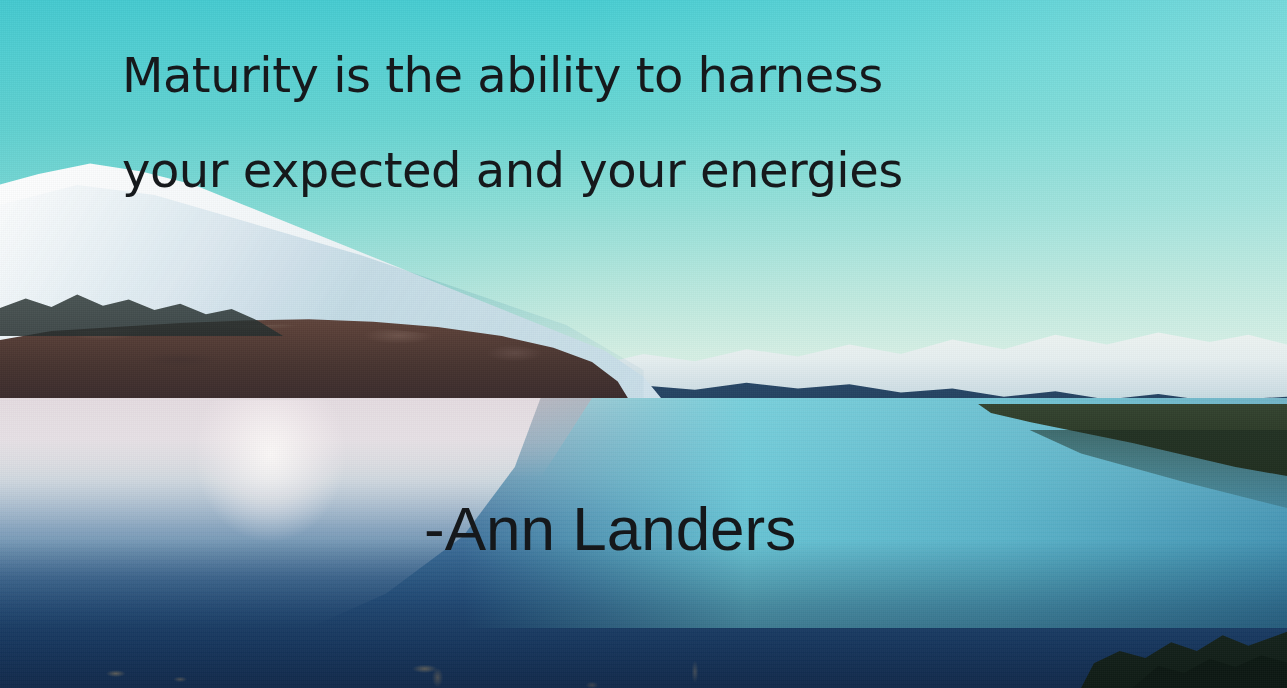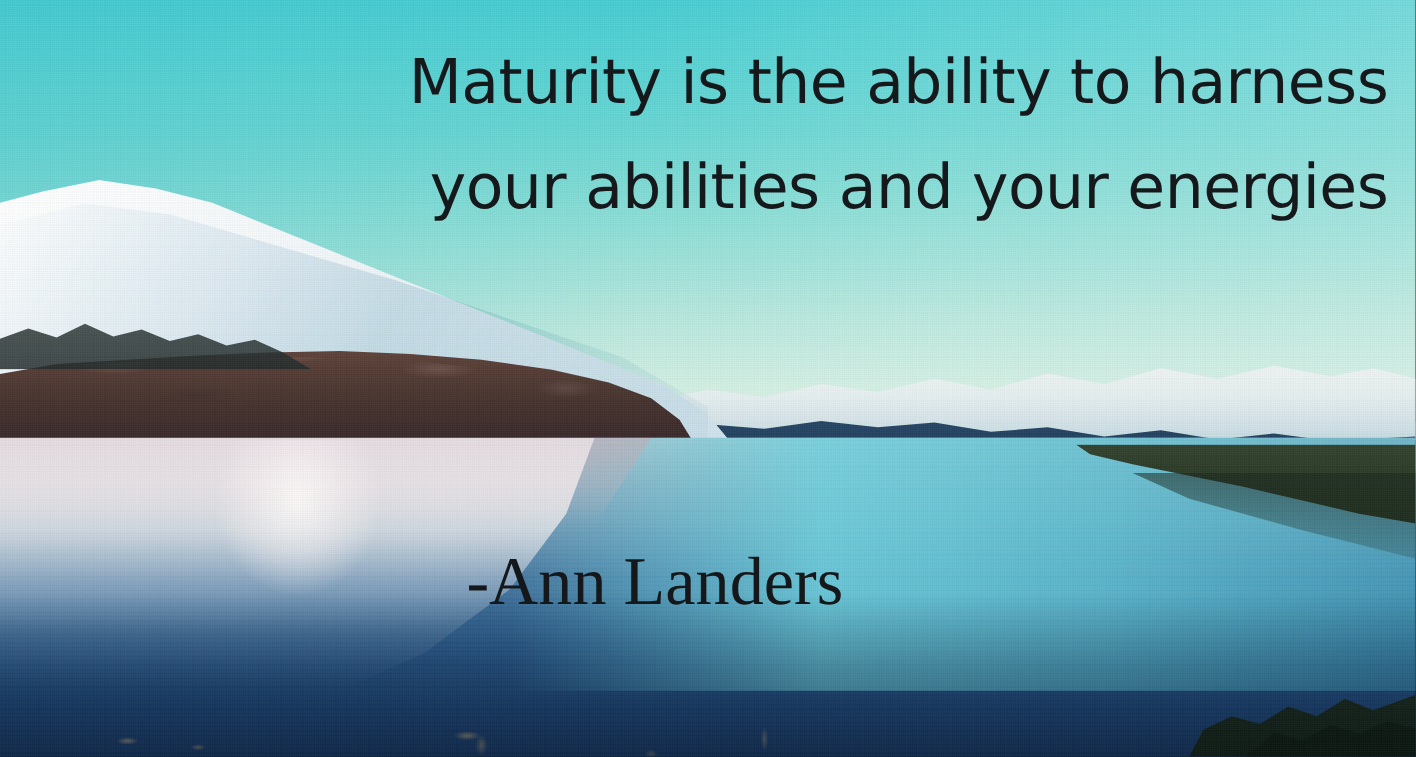--- a/index.html
+++ b/index.html
@@ -233,32 +233,31 @@
 
   
   #quote-block {
     position: absolute;
     left: 122px;
     top: 28px;
     width: 1140px;
   }
   .quote-line {
     font-family: "DejaVu Sans", sans-serif;
-    font-size: 56px;
+    font-size: 48px;
     line-height: 95px;
     color: #16191c;
     letter-spacing: -0.5px;
     white-space: nowrap;
-    text-align: right;
   }
   #attribution {
     position: absolute;
     left: 424px;
     top: 492px;
-    font-family: Liberation Serif, serif;
+    font-family: Liberation Sans, sans-serif;
     font-size: 62px;
     line-height: 74px;
     color: #15181b;
     letter-spacing: 0px;
     white-space: nowrap;
   }
 </style>
 </head>
 <body>
 
@@ -289,18 +288,18 @@
   <div class="layer" id="shore-right"></div>
   <div class="layer" id="shore-right-refl"></div>
   <div class="layer" id="water-dark"></div>
   <div class="layer" id="veg-br"></div>
   <div class="layer" id="veg-br2"></div>
   <div class="layer" id="twigs"></div>
   <div class="layer" id="grain"></div>
 
   <div id="quote-block">
     <div class="quote-line">Maturity is the ability to harness</div>
-    <div class="quote-line">your abilities and your energies</div>
+    <div class="quote-line">your expected and your energies</div>
   </div>
 
   <div id="attribution">-Ann Landers</div>
 
 </div>
 
 </body></html>

